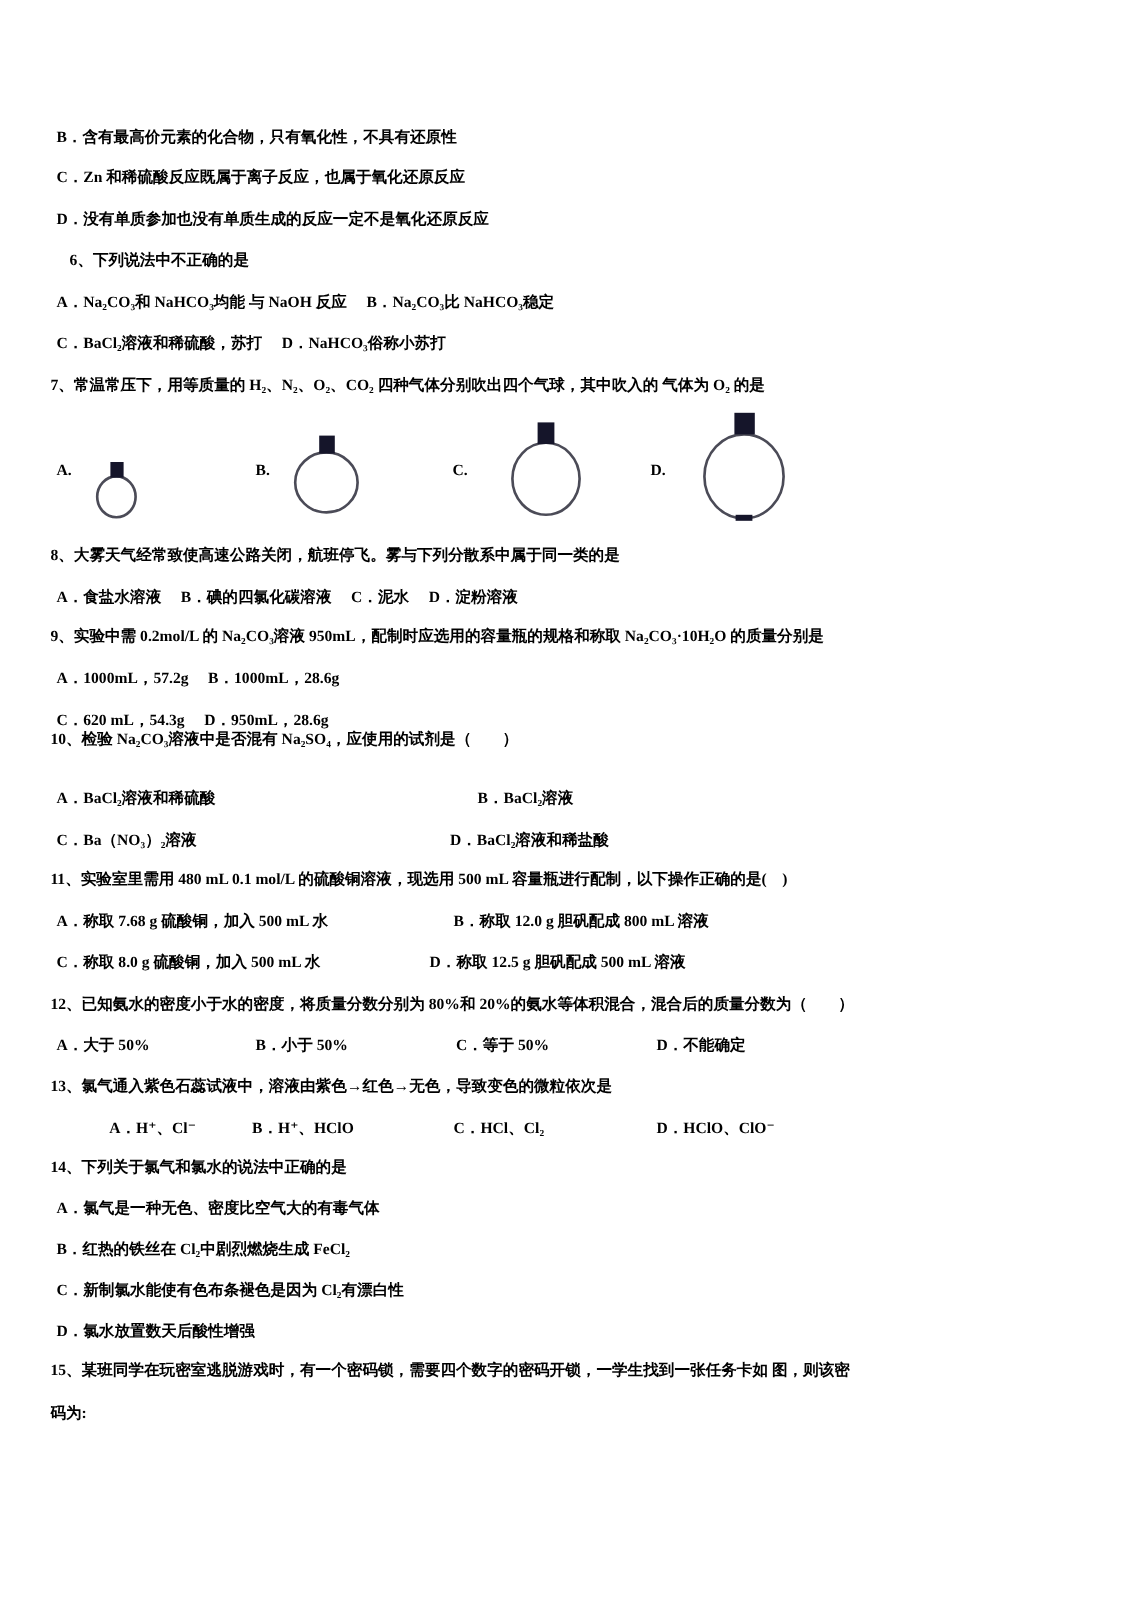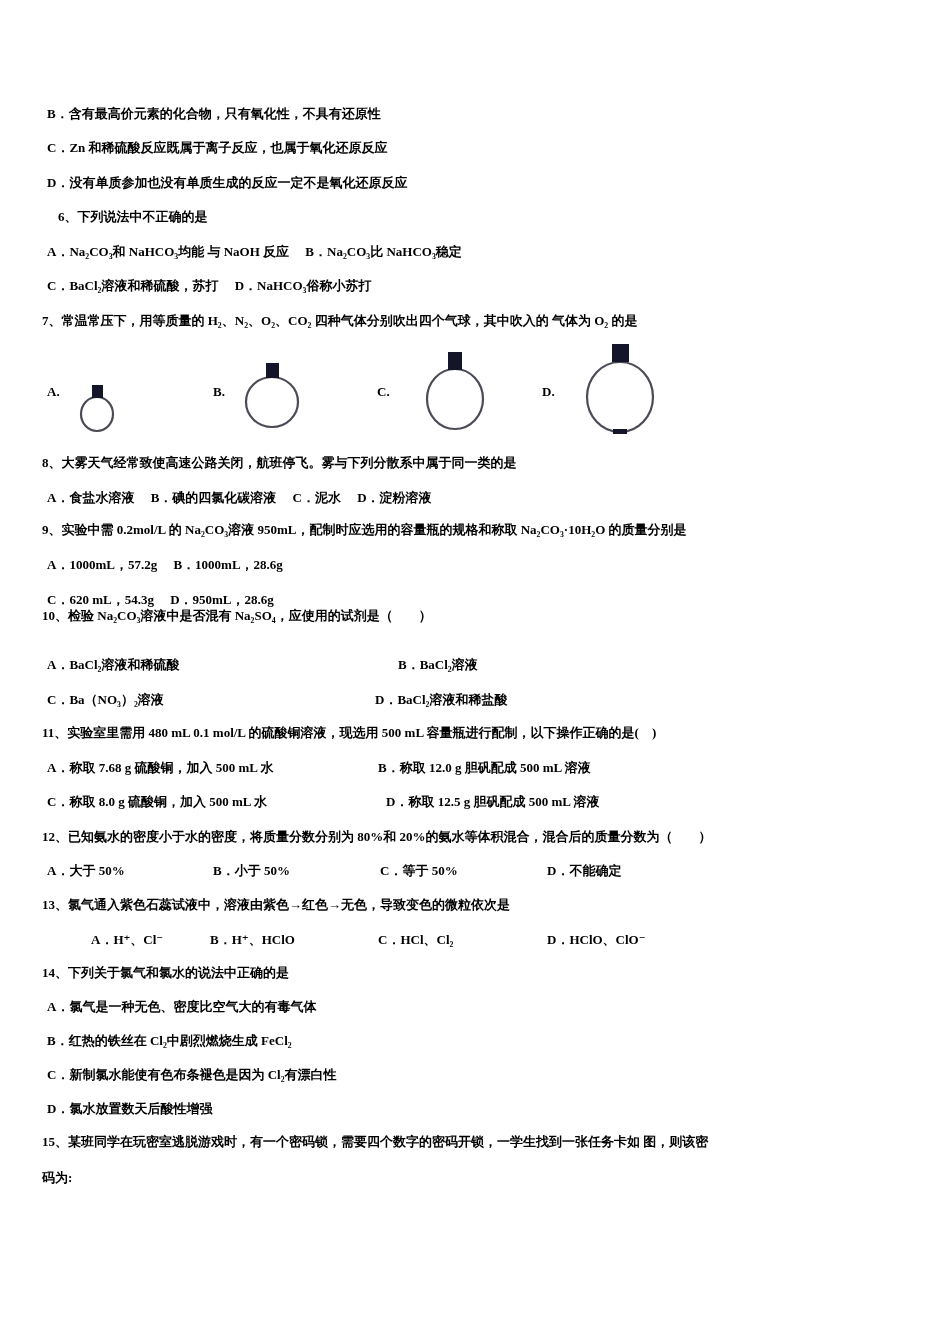--- a/index.html
+++ b/index.html
@@ -87,25 +87,25 @@
     </div>
     <div class="line" style="top: 689px; padding-left: 46px;">
       <span class="cell" style="left: 47px;">C．Ba（NO₃）₂溶液</span>
       <span class="cell" style="left: 375px;">D．BaCl₂溶液和稀盐酸</span>
     </div>
     <div class="line" style="top: 722px;">
       <span class="cell" style="left: 42px;">11、实验室里需用 480 mL 0.1 mol/L 的硫酸铜溶液，现选用 500 mL 容量瓶进行配制，以下操作正确的是(　)</span>
     </div>
     <div class="line" style="top: 757px;">
       <span class="cell" style="left: 47px;">A．称取 7.68 g 硫酸铜，加入 500 mL 水</span>
-      <span class="cell" style="left: 378px;">B．称取 12.0 g 胆矾配成 500 mL 溶液</span>
+      <span class="cell" style="left: 378px;">B．称取 12.0 g 胆矾配成 800 mL 溶液</span>
     </div>
     <div class="line" style="top: 791px;">
       <span class="cell" style="left: 47px;">C．称取 8.0 g 硫酸铜，加入 500 mL 水</span>
-      <span class="cell" style="left: 386px;">D．称取 12.5 g 胆矾配成 500 mL 溶液</span>
+      <span class="cell" style="left: 358px;">D．称取 12.5 g 胆矾配成 500 mL 溶液</span>
     </div>
     <div class="line" style="top: 826px;">
       <span class="cell" style="left: 42px;">12、已知氨水的密度小于水的密度，将质量分数分别为 80%和 20%的氨水等体积混合，混合后的质量分数为（　　）</span>
     </div>
     <div class="line" style="top: 860px;">
       <span class="cell" style="left: 47px;">A．大于 50%</span>
       <span class="cell" style="left: 213px;">B．小于 50%</span>
       <span class="cell" style="left: 380px; text-align: right;">C．等于 50%</span>
       <span class="cell" style="left: 547px;">D．不能确定</span>
     </div>

